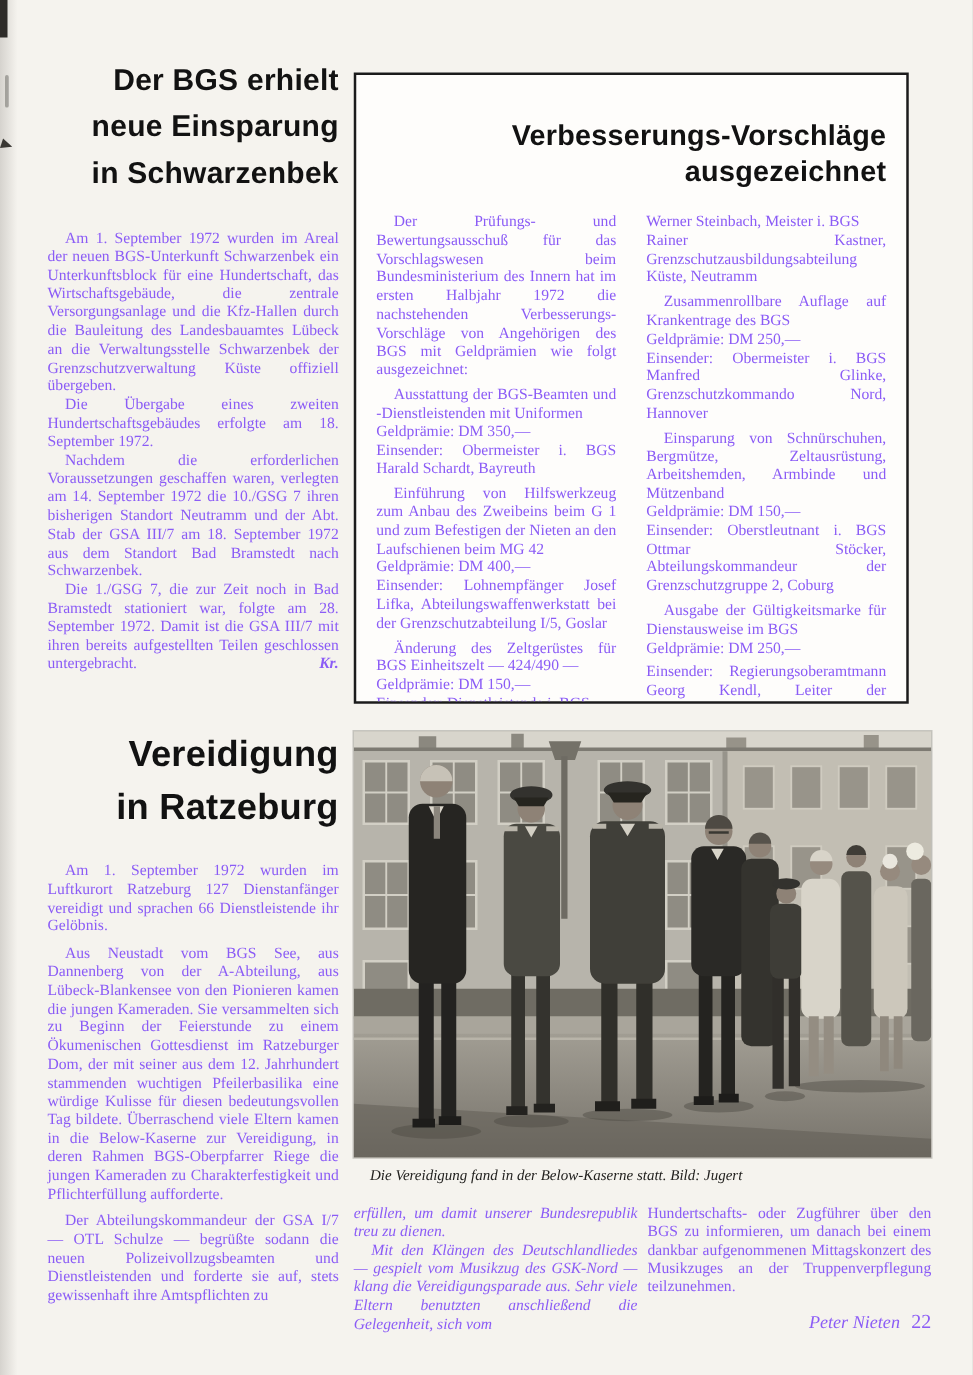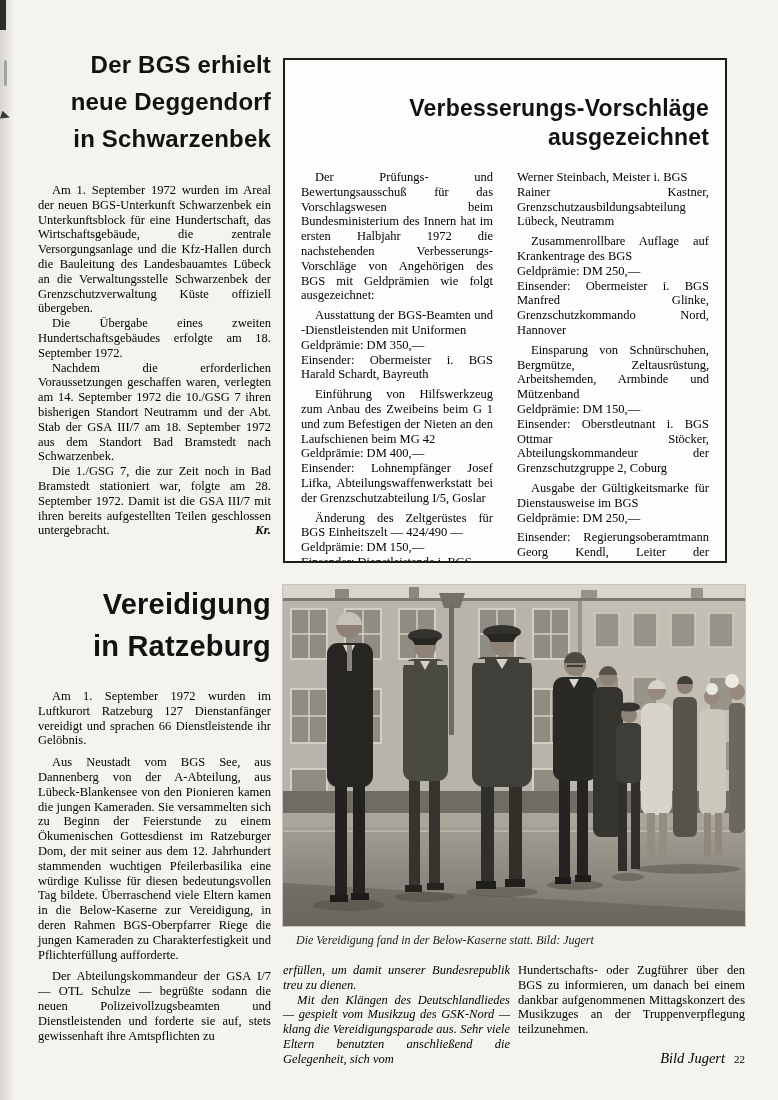--- a/index.html
+++ b/index.html
@@ -21,21 +21,21 @@
   .scan-bar{position:absolute;left:0;top:0;width:6px;height:30px;background:#2e2c29;}
   .scan-tick{position:absolute;left:1px;top:112px;width:0;height:0;
     border-top:4px solid transparent;border-bottom:4px solid transparent;
     border-left:9px solid #3a3834;transform:rotate(18deg);}
   .scan-speck{position:absolute;left:4px;top:60px;width:3px;height:26px;background:rgba(50,48,44,.35);border-radius:2px;}
 
   h1,h2,h3,p{margin:0;}
   .headline{font-family:"Liberation Sans", sans-serif;font-weight:bold;color:#121212;text-align:right;letter-spacing:.2px;}
   .hl-line{display:block;}
 
-  .bodytext{font-size:12.5px;line-height:14.8px;text-align:justify;color:#000000;}
+  .bodytext{font-size:12.5px;line-height:14.8px;text-align:justify;color:#8b5cf6;}
   .bodytext p{margin:0;}
   .indent{text-indent:14px;}
   .pgap{margin-top:5px !important;}
   .sig-holder{position:relative;}
   .sig{position:absolute;right:0;bottom:0;font-style:italic;background:#f5f3ee;padding-left:6px;font-weight:bold;}
 
   
   .art1{position:absolute;left:38px;top:46px;width:233px;}
   .art1 .headline{font-size:24px;line-height:37px;}
   .art1 .bodytext{margin-top:26px;}
@@ -59,35 +59,35 @@
   
   .photo{position:absolute;left:283px;top:585px;width:462px;height:341px;background:#b7b4ab;box-shadow:0 0 0 1px rgba(60,58,52,.25);}
   .photo svg{display:block;}
   .caption{position:absolute;left:296px;top:933px;width:462px;font-style:italic;font-size:12px;line-height:15px;color:#22211f;}
 
   
   .cont-left{position:absolute;left:283px;top:963px;width:227px;font-style:italic;}
   .cont-right{position:absolute;left:518px;top:963px;width:227px;}
   .byline{margin-top:14px;text-align:right;font-size:14.5px;}
   .byline-name{font-style:italic;}
-  .page-number{font-style:normal;font-size:11px;margin-left:9px;}
+  .page-number{font-style:normal;font-size:16px;margin-left:9px;}
 </style>
 </head>
 <body>
 
 <div class="page">
 
   <div class="scan-bar"></div>
   <div class="scan-speck"></div>
   <div class="scan-tick"></div>
 
   <section class="art1">
     <h1 class="headline">
       <span class="hl-line">Der BGS erhielt</span>
-      <span class="hl-line">neue Deggendorf</span>
+      <span class="hl-line">neue Einsparung</span>
       <span class="hl-line">in Schwarzenbek</span>
     </h1>
     <div class="bodytext">
       <p class="indent">Am 1. September 1972 wurden im Areal der neuen BGS-Unterkunft Schwarzenbek ein Unterkunftsblock für eine Hundertschaft, das Wirtschaftsgebäude, die zentrale Versorgungsanlage und die Kfz-Hallen durch die Bauleitung des Landesbauamtes Lübeck an die Verwaltungsstelle Schwarzenbek der Grenzschutzverwaltung Küste offiziell übergeben.</p>
       <p class="indent">Die Übergabe eines zweiten Hundertschaftsgebäudes erfolgte am 18. September 1972.</p>
       <p class="indent">Nachdem die erforderlichen Voraussetzungen geschaffen waren, verlegten am 14. September 1972 die 10./GSG 7 ihren bisherigen Standort Neutramm und der Abt. Stab der GSA III/7 am 18. September 1972 aus dem Standort Bad Bramstedt nach Schwarzenbek.</p>
       <p class="indent sig-holder">
         <span>Die 1./GSG 7, die zur Zeit noch in Bad Bramstedt stationiert war, folgte am 28. September 1972. Damit ist die GSA III/7 mit ihren bereits aufgestellten Teilen geschlossen untergebracht.</span>
         <span class="sig">Kr.</span>
       </p>
@@ -107,21 +107,21 @@
         <p>Einsender: Obermeister i. BGS Harald Schardt, Bayreuth</p>
         <p class="indent pgap">Einführung von Hilfswerkzeug zum Anbau des Zweibeins beim G 1 und zum Befestigen der Nieten an den Laufschienen beim MG 42</p>
         <p>Geldprämie: DM 400,—</p>
         <p>Einsender: Lohnempfänger Josef Lifka, Abteilungswaffenwerkstatt bei der Grenzschutzabteilung I/5, Goslar</p>
         <p class="indent pgap">Änderung des Zeltgerüstes für BGS Einheitszelt — 424/490 —</p>
         <p>Geldprämie: DM 150,—</p>
         <p>Einsender: Dienstleistende i. BGS</p>
       </div>
       <div class="box-col bodytext">
         <p>Werner Steinbach, Meister i. BGS</p>
-        <p>Rainer Kastner, Grenzschutzausbildungsabteilung Lübeck, Neutramm</p>
+        <p>Rainer Kastner, Grenzschutzausbildungsabteilung Küste, Neutramm</p>
         <p class="indent pgap">Zusammenrollbare Auflage auf Krankentrage des BGS</p>
         <p>Geldprämie: DM 250,—</p>
         <p>Einsender: Obermeister i. BGS Manfred Glinke, Grenzschutzkommando Nord, Hannover</p>
         <p class="indent pgap">Einsparung von Schnürschuhen, Bergmütze, Zeltausrüstung, Arbeitshemden, Armbinde und Mützenband</p>
         <p>Geldprämie: DM 150,—</p>
         <p>Einsender: Oberstleutnant i. BGS Ottmar Stöcker, Abteilungskommandeur der Grenzschutzgruppe 2, Coburg</p>
         <p class="indent pgap">Ausgabe der Gültigkeitsmarke für Dienstausweise im BGS</p>
         <p>Geldprämie: DM 250,—</p>
         <p class="pgap sig-holder">
           <span>Einsender: Regierungsoberamtmann Georg Kendl, Leiter der Verwaltungsstelle Deggendorf I der Grenzschutzverwaltung Süd, München.</span>
@@ -327,17 +327,17 @@
   </figure>
   <figcaption class="caption">Die Vereidigung fand in der Below-Kaserne statt. Bild: Jugert</figcaption>
 
   <div class="cont-left bodytext">
     <p>erfüllen, um damit unserer Bundesrepublik treu zu dienen.</p>
     <p class="indent">Mit den Klängen des Deutschlandliedes — gespielt vom Musikzug des GSK-Nord — klang die Vereidigungsparade aus. Sehr viele Eltern benutzten anschließend die Gelegenheit, sich vom</p>
   </div>
   <div class="cont-right bodytext">
     <p>Hundertschafts- oder Zugführer über den BGS zu informieren, um danach bei einem dankbar aufgenommenen Mittagskonzert des Musikzuges an der Truppenverpflegung teilzunehmen.</p>
     <div class="byline">
-      <span class="byline-name">Bild Jugert</span><span class="page-number">22</span>
+      <span class="byline-name">Peter Nieten</span><span class="page-number">22</span>
     </div>
   </div>
 
 </div>
 
 </body></html>

